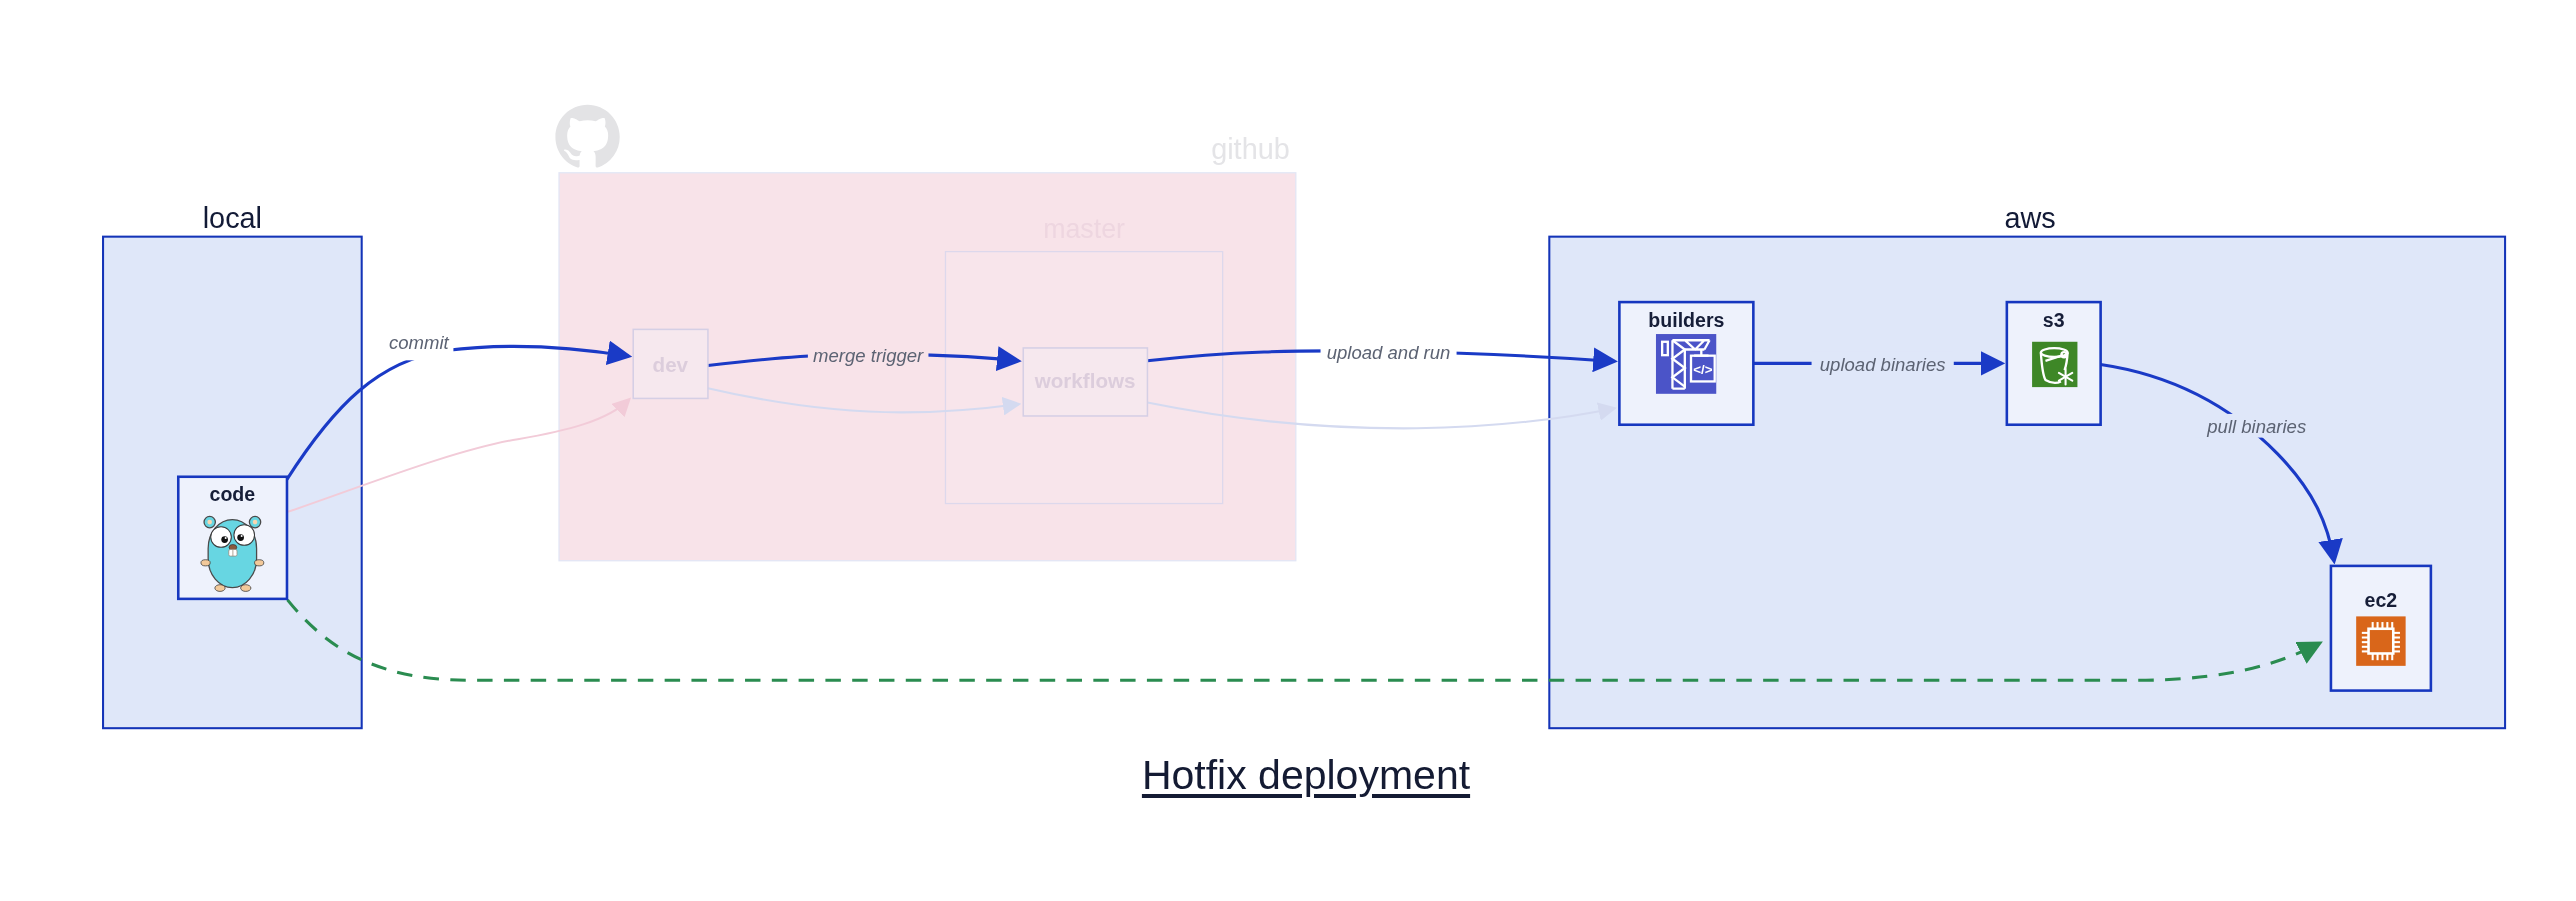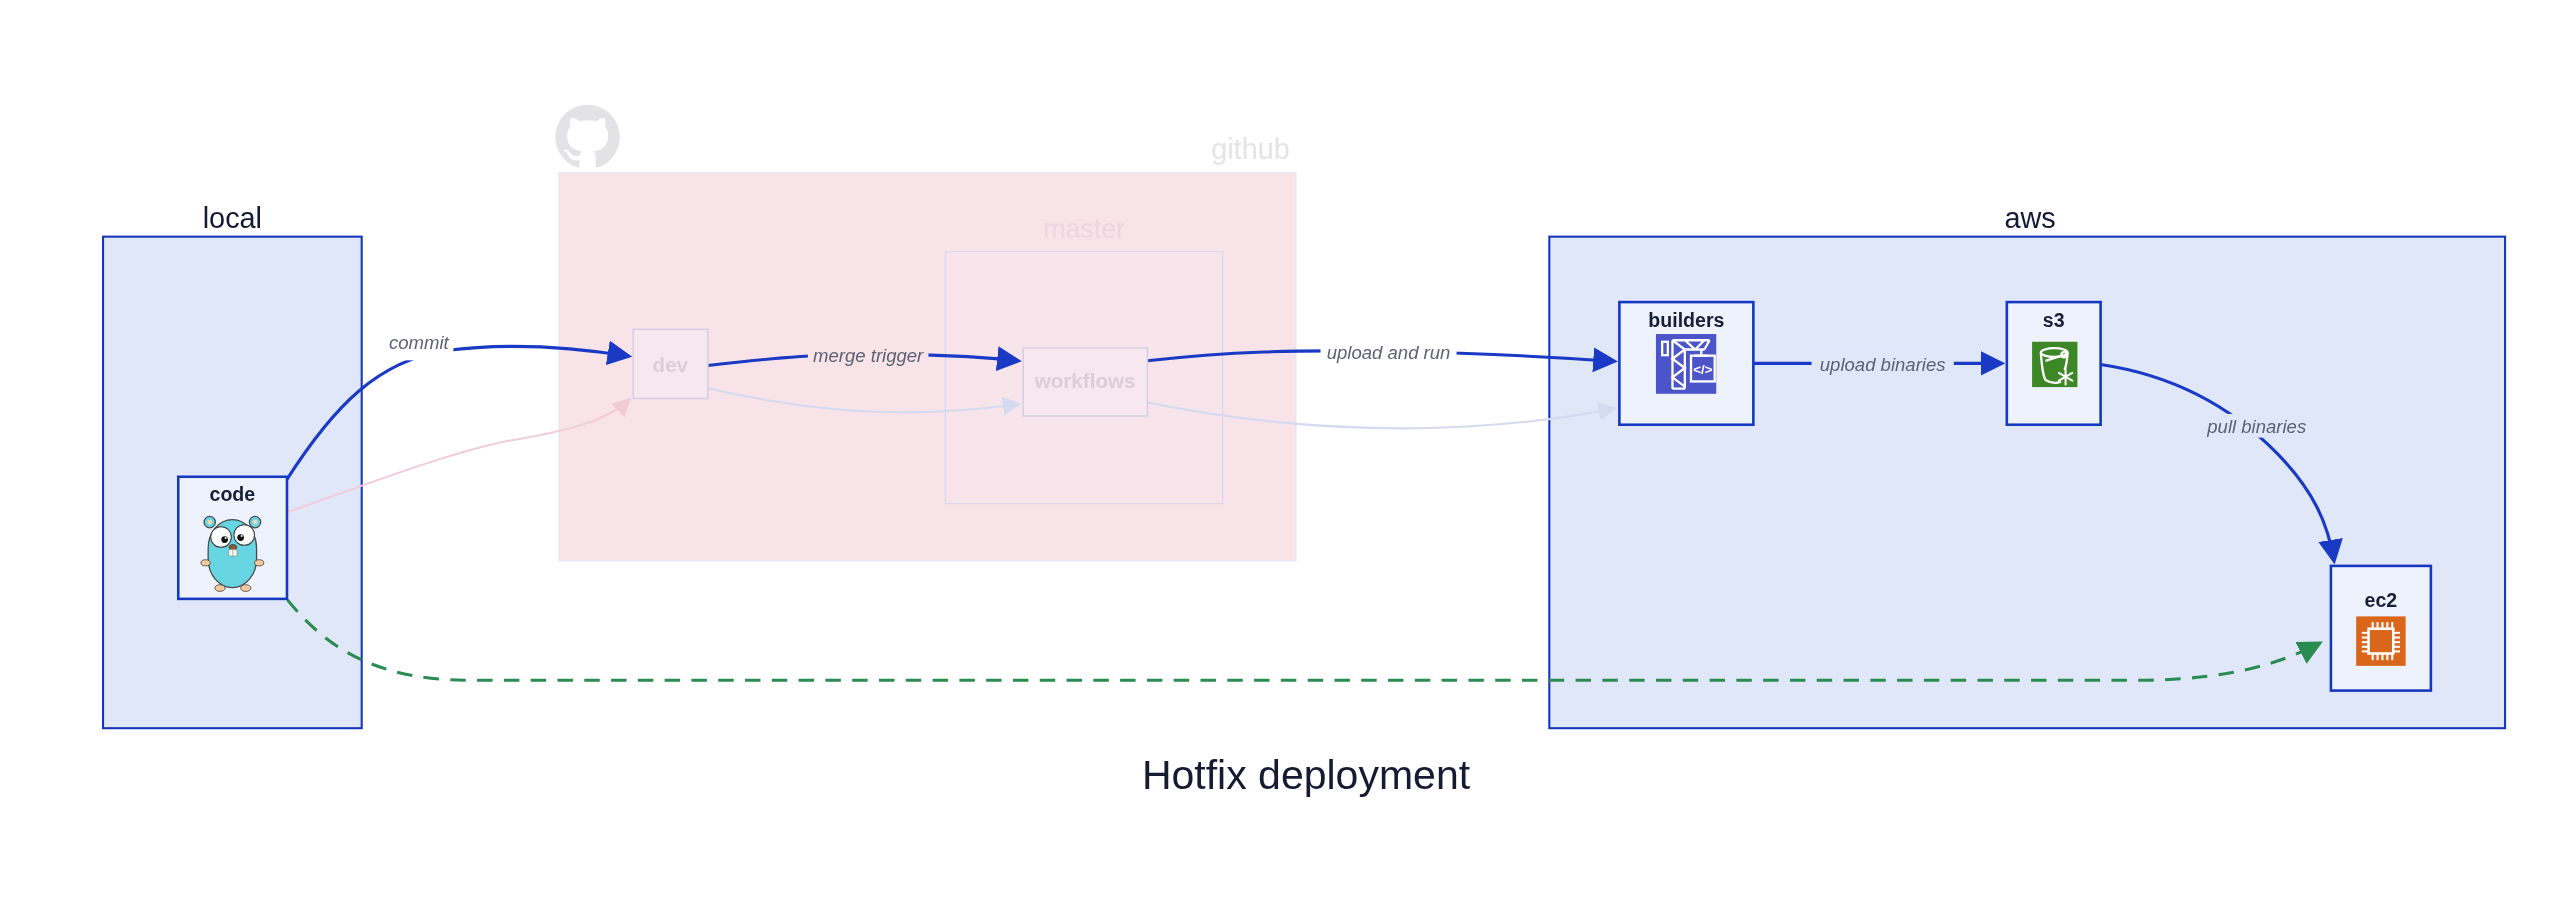--- a/index.html
+++ b/index.html
@@ -21,21 +21,21 @@
   .node-box      { fill:#eef2fc; stroke:#1637bf; stroke-width:5; }
   .node-box-faded{ fill:#f6e8ee; stroke:#d5cfe5; stroke-width:3; }
   .edge-blue     { fill:none; stroke:#1a3ac6; stroke-width:6; }
   .edge-green    { fill:none; stroke:#2a8c50; stroke-width:6; stroke-dasharray:30 22; }
   .edge-pink     { fill:none; stroke:#f2cbd8; stroke-width:4; }
   .edge-lav      { fill:none; stroke:#d4daf0; stroke-width:4; }
   .icon-line     { fill:none; stroke:#ffffff; stroke-width:4.5; }
   .title-div {
     position:absolute; left:1306px; top:752px; transform:translateX(-50%);
     font-size:41px; color:#141b33; white-space:nowrap;
-    text-decoration-thickness:3.6px; text-underline-offset:4.6px;
+    text-decoration:underline; text-decoration-thickness:3.6px; text-underline-offset:4.6px;
   }
 </style>
 </head>
 <body>
 
 <svg width="2604" height="902" viewBox="0 0 5054 1750" xmlns="http://www.w3.org/2000/svg">
   <defs>
     <marker id="m-blue" viewBox="0 0 10 10" refX="8.5" refY="5" markerWidth="8" markerHeight="8" orient="auto-start-reverse">
       <path d="M0,0 L10,5 L0,10 z" fill="#1a3ac6"></path>
     </marker>

